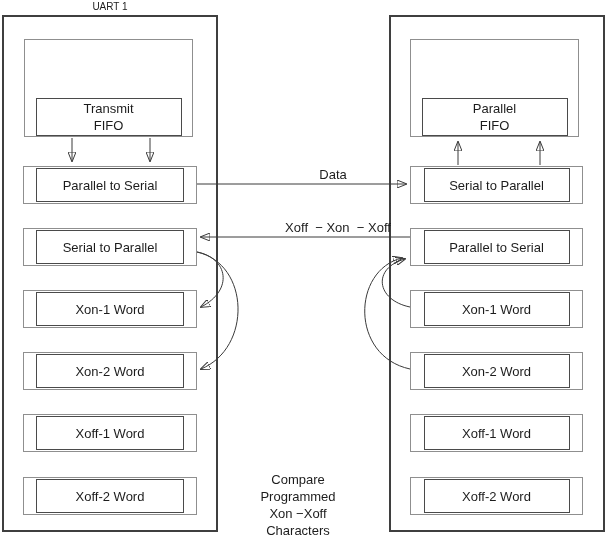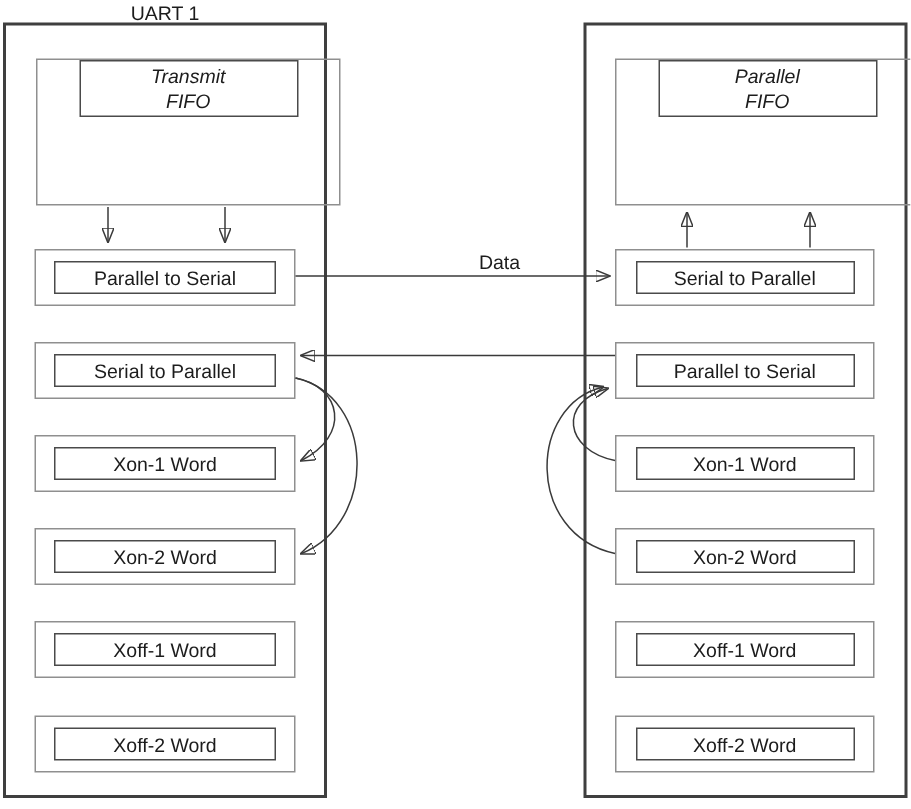--- a/index.html
+++ b/index.html
@@ -1,25 +1,25 @@
 <!DOCTYPE html>
 <html><head>
 <meta charset="utf-8">
 <style>
   html,body{margin:0;padding:0;background:#fff;}
   body{font-family:"Liberation Sans",sans-serif;color:var(--text,#1c1c1c);}
   .canvas{position:relative;width:607px;height:539px;background:var(--background,#fff);overflow:hidden;}
-  .uart-title{position:absolute;top:1px;width:100px;text-align:center;font-size:13px;}
+  .uart-title{position:absolute;top:1px;width:100px;text-align:center;font-size:10px;}
   .uart-box{position:absolute;top:15px;width:216px;height:517px;border:2px solid var(--outer_border,#3f3f3f);box-sizing:border-box;background:#fff;}
-  .fifo-section{position:absolute;top:39px;width:203px;height:98px;border:1px solid var(--section_border,#8f8f8f);box-sizing:border-box;display:flex;align-items:flex-start;justify-content:center;font-style:italic;}
+  .fifo-section{position:absolute;top:39px;width:169px;height:98px;border:1px solid var(--section_border,#8f8f8f);box-sizing:border-box;display:flex;align-items:flex-end;justify-content:center;}
   .fifo-inner{width:146px;height:38px;border:1px solid var(--inner_border,#4a4a4a);box-sizing:border-box;display:flex;flex-direction:column;align-items:center;justify-content:center;font-size:13px;line-height:17px;text-align:center;}
   .block{position:absolute;height:38px;border:1px solid var(--section_border,#8f8f8f);box-sizing:border-box;display:flex;align-items:center;justify-content:center;background:#fff;}
   .block.left{left:23px;width:174px;}
   .block.right{left:410px;width:173px;}
-  .block-inner{width:148px;height:22px;border:1px solid var(--inner_border,#4a4a4a);box-sizing:border-box;display:flex;align-items:center;justify-content:center;font-size:13px;white-space:nowrap;}
+  .block-inner{width:148px;height:34px;border:1px solid var(--inner_border,#4a4a4a);box-sizing:border-box;display:flex;align-items:center;justify-content:center;font-size:13px;white-space:nowrap;}
   .block.right .block-inner{width:146px;}
   .mid-label{position:absolute;font-size:13px;text-align:center;white-space:pre;margin-left:36px;}
   .compare-note{position:absolute;left:238px;top:471px;width:120px;font-size:13px;line-height:17px;text-align:center;}
   svg.overlay{position:absolute;left:0;top:0;pointer-events:none;}
   svg.overlay path,svg.overlay line{stroke:var(--line,#3a3a3a);stroke-width:1;fill:none;}
 </style>
 </head>
 <body style="--background: #ffffff; --outer_border: #3f3f3f; --section_border: #8f8f8f; --inner_border: #4a4a4a; --line: #3a3a3a; --text: #1c1c1c;">
 
 <div class="canvas">
@@ -100,21 +100,28 @@
       <span>Xoff-1 Word</span>
     </div>
   </div>
   <div class="block right" style="top:477px;">
     <div class="block-inner">
       <span>Xoff-2 Word</span>
     </div>
   </div>
 
   <div class="mid-label" style="left:247px;top:167px;width:100px;">Data</div>
+  <div class="mid-label" style="left:220px;top:220px;width:164px;">Xoff  − Xon  − Xoff</div>
 
+  <div class="compare-note">
+    <div>Compare</div>
+    <div>Programmed</div>
+    <div>Xon −Xoff</div>
+    <div>Characters</div>
+  </div>
 
   <svg class="overlay" width="607" height="539" viewBox="0 0 607 539">
     <defs>
       <marker id="arrow" viewBox="0 0 10 8" refX="9" refY="4" markerWidth="10" markerHeight="8" orient="auto-start-reverse">
         <path d="M0,0 L10,4 L0,8 Z" fill="#1e1e1e" stroke="none"></path>
       </marker>
     </defs>
 
     <line x1="72" y1="138" x2="72" y2="161" marker-end="url(#arrow)"></line>
     <line x1="150" y1="138" x2="150" y2="161" marker-end="url(#arrow)"></line>

